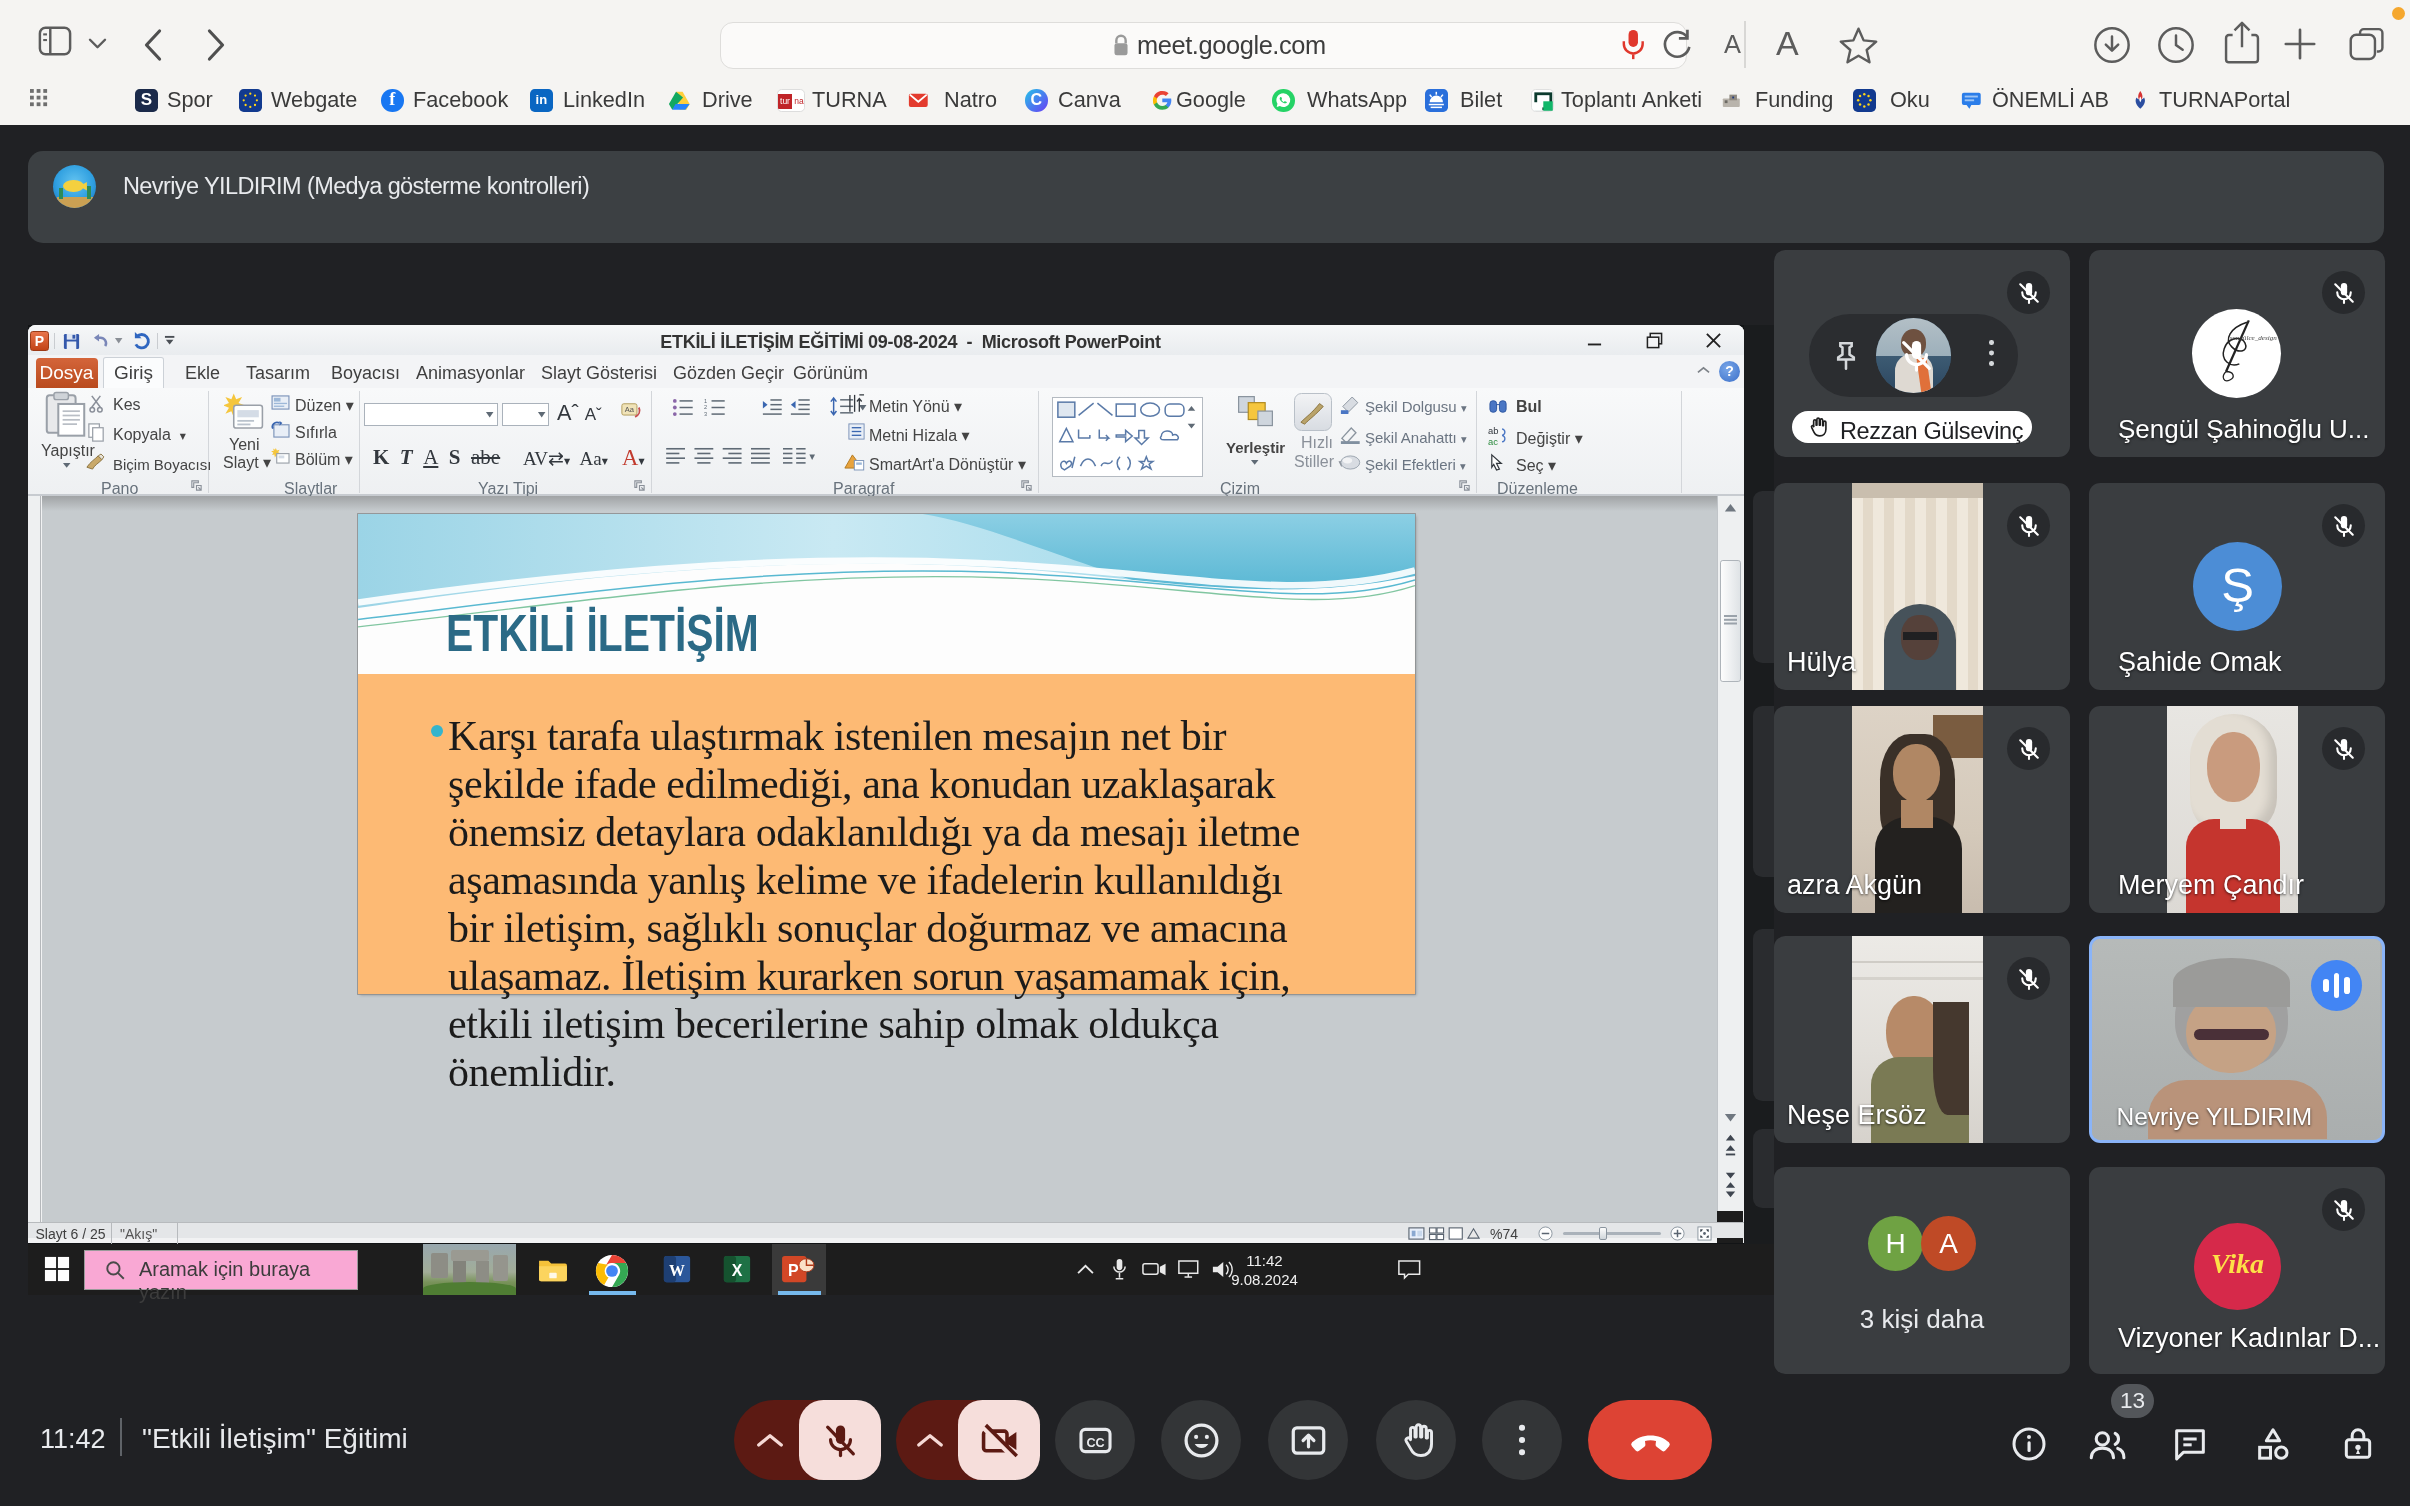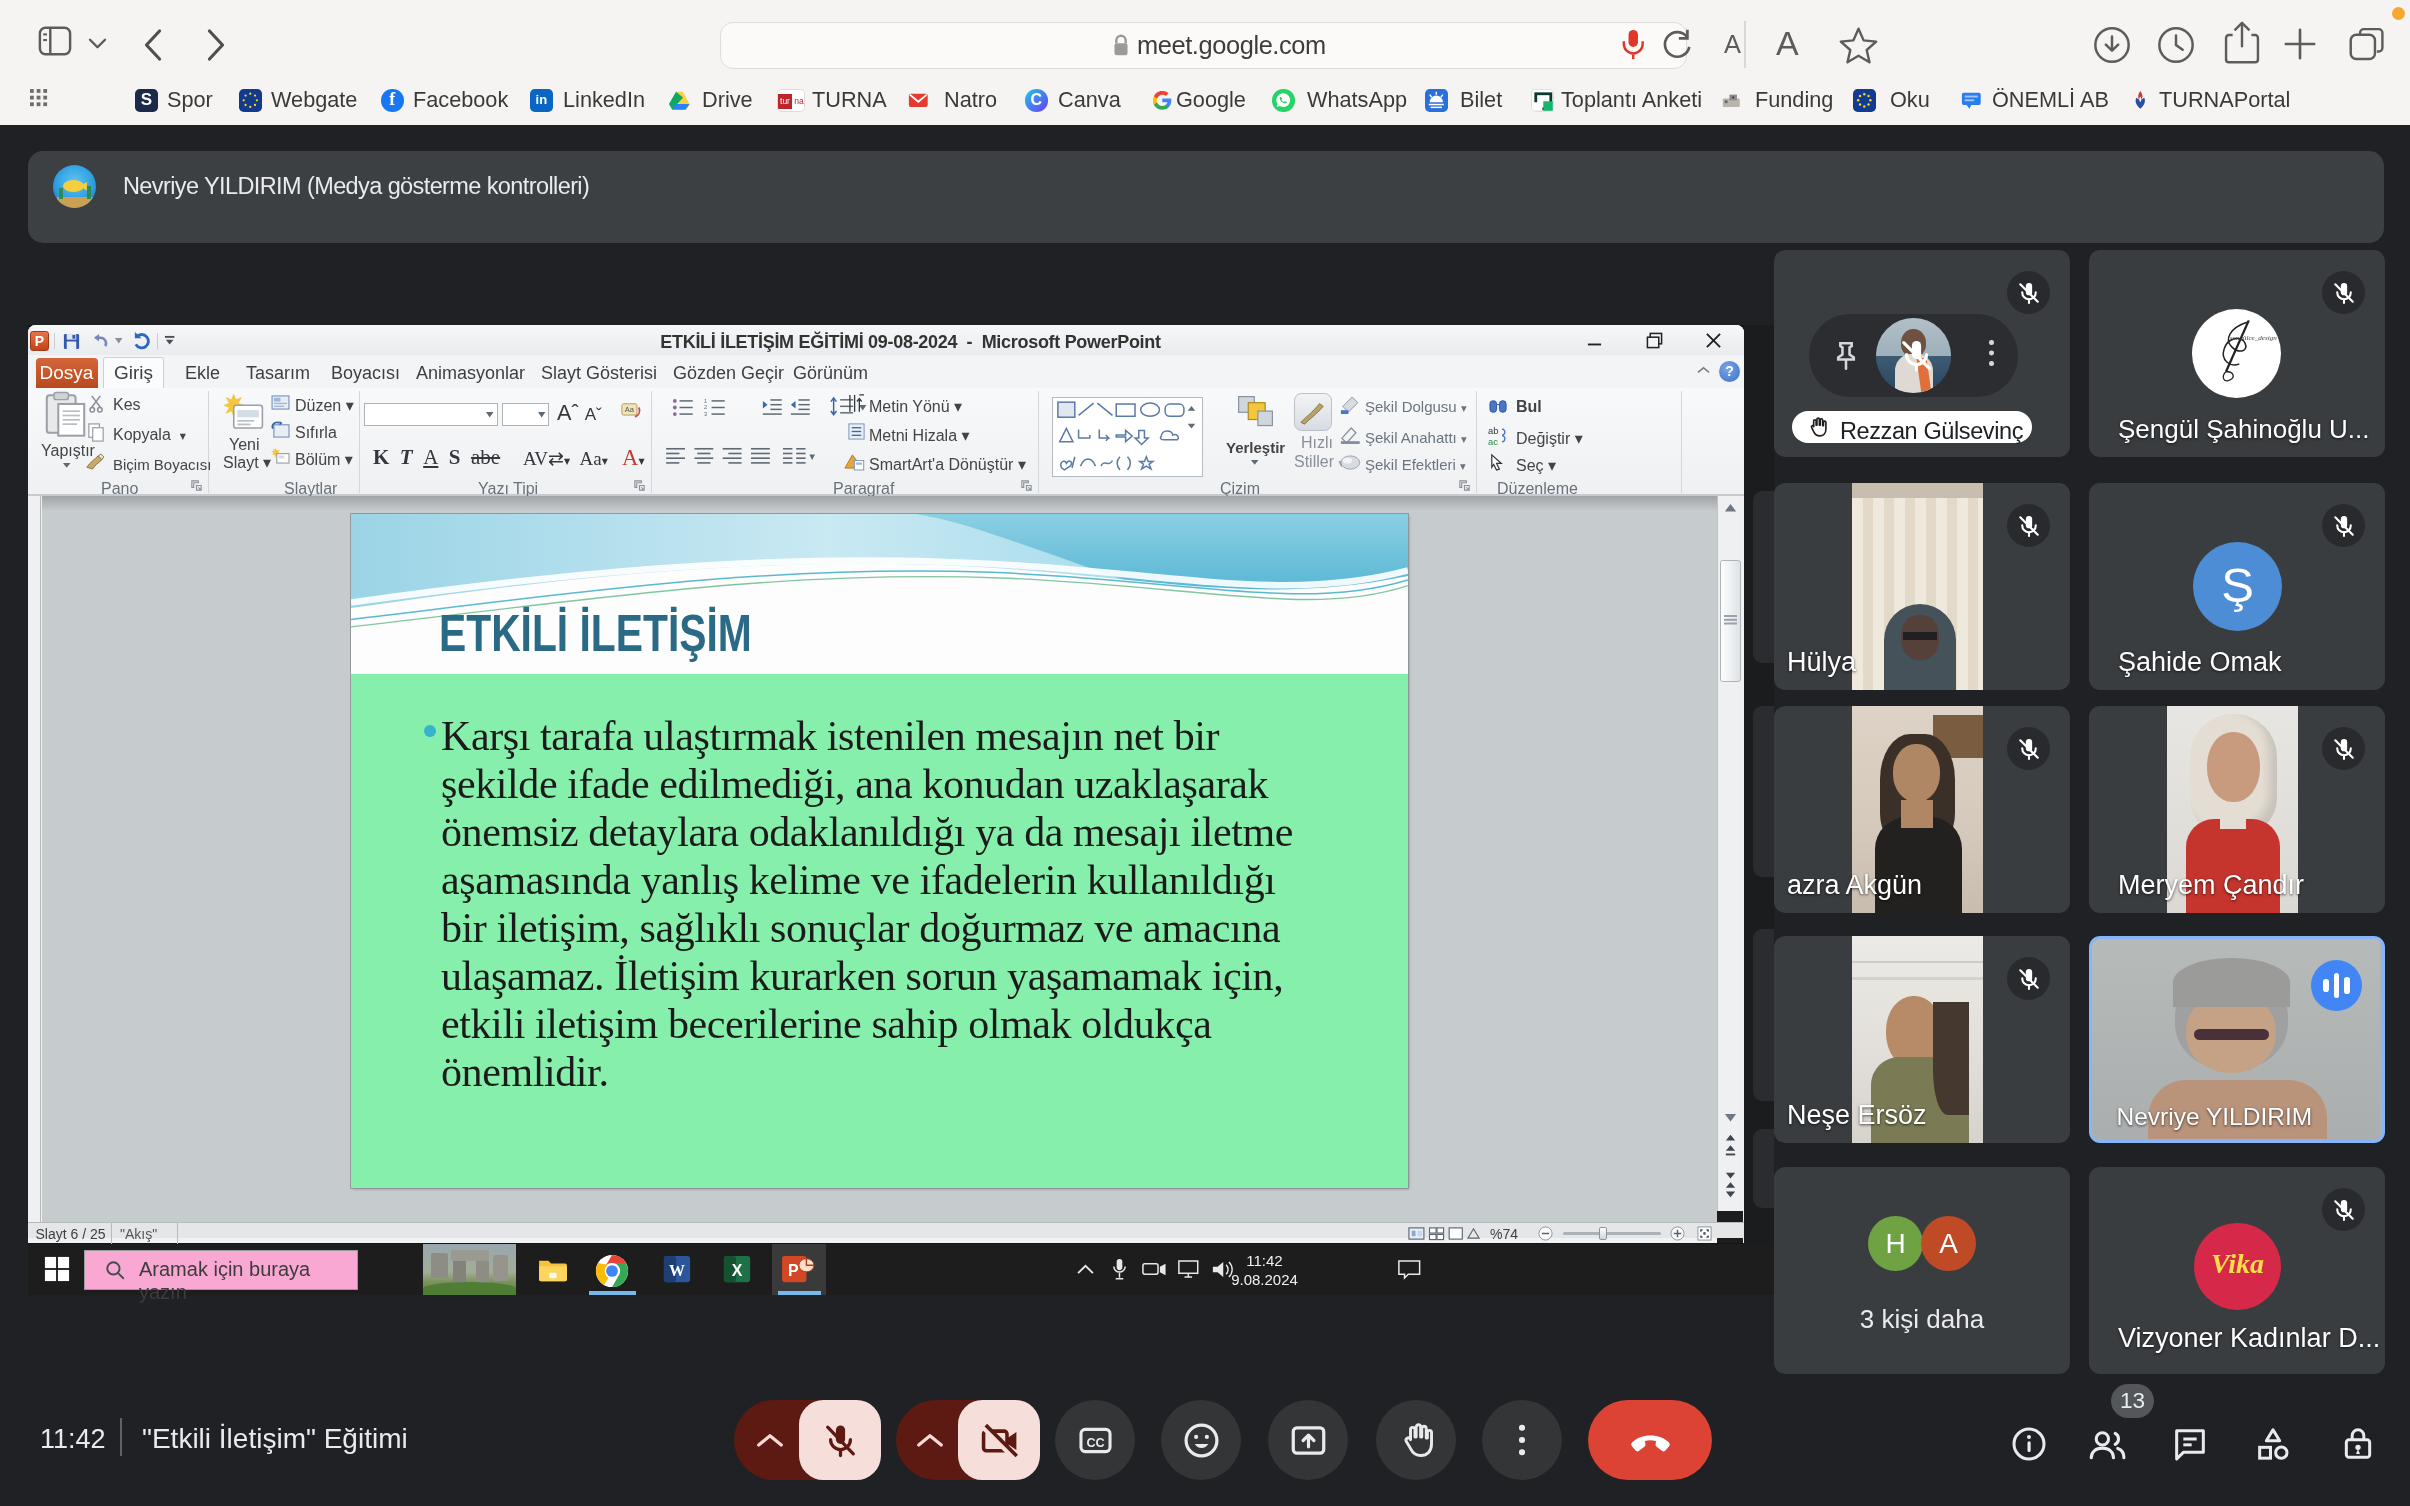--- a/index.html
+++ b/index.html
@@ -17,21 +17,21 @@
   #banner { position:absolute; left:28px; top:151px; width:2356px; height:92px; background:#3c4043; border-radius:15px; }
 
   
   #video { position:absolute; left:28px; top:325px; width:1746px; height:970px; background:#121416; }
   #ppt { position:absolute; left:0px; top:0px; width:1716px; height:918px; background:#f1f2f3; border-radius:7.5px 7.5px 0 0; }
 
   
   .rlbl { position:absolute; font-size:16px; color:#68727c; }
   .rtxt { position:absolute; font-size:16px; color:#444; }
   .grpline { position:absolute; top:66px; width:0.9px; height:102px; background:#d3d6da; }
-  #slide { position:absolute; left:323px; top:189px; width:1057px; height:674px; background:#86efac; box-shadow:0 0 0 0.9px #909294, 1.9px 1.9px 2.8px rgba(0,0,0,.25); }
+  #slide { position:absolute; left:330px; top:189px; width:1057px; height:480px; background:#fdba74; box-shadow:0 0 0 0.9px #909294, 1.9px 1.9px 2.8px rgba(0,0,0,.25); }
 
   
   #pptstatus { position:absolute; left:0; top:897px; width:1716px; height:16px; background:#e4e6e8; border-top:0.9px solid #b7babd; font-size:14px; color:#3f3f3f; }
   #taskbar { position:absolute; left:0px; top:919px; width:1746px; height:51px; background:#1d1d1d; }
 
   
   .tile { position:absolute; width:296px; height:207px; background:#3a3d40; border-radius:11.3px; overflow:hidden; }
   .tname { position:absolute; bottom:12.2px; left:13px; color:#fff; font-size:27px; text-shadow:0 0.9px 2.8px rgba(0,0,0,.7); white-space:nowrap; }
   .micoff { position:absolute; top:21px; right:20px; width:43px; height:43px; border-radius:50%; background:rgba(26,27,29,.55); display:flex; align-items:center; justify-content:center; }
 

